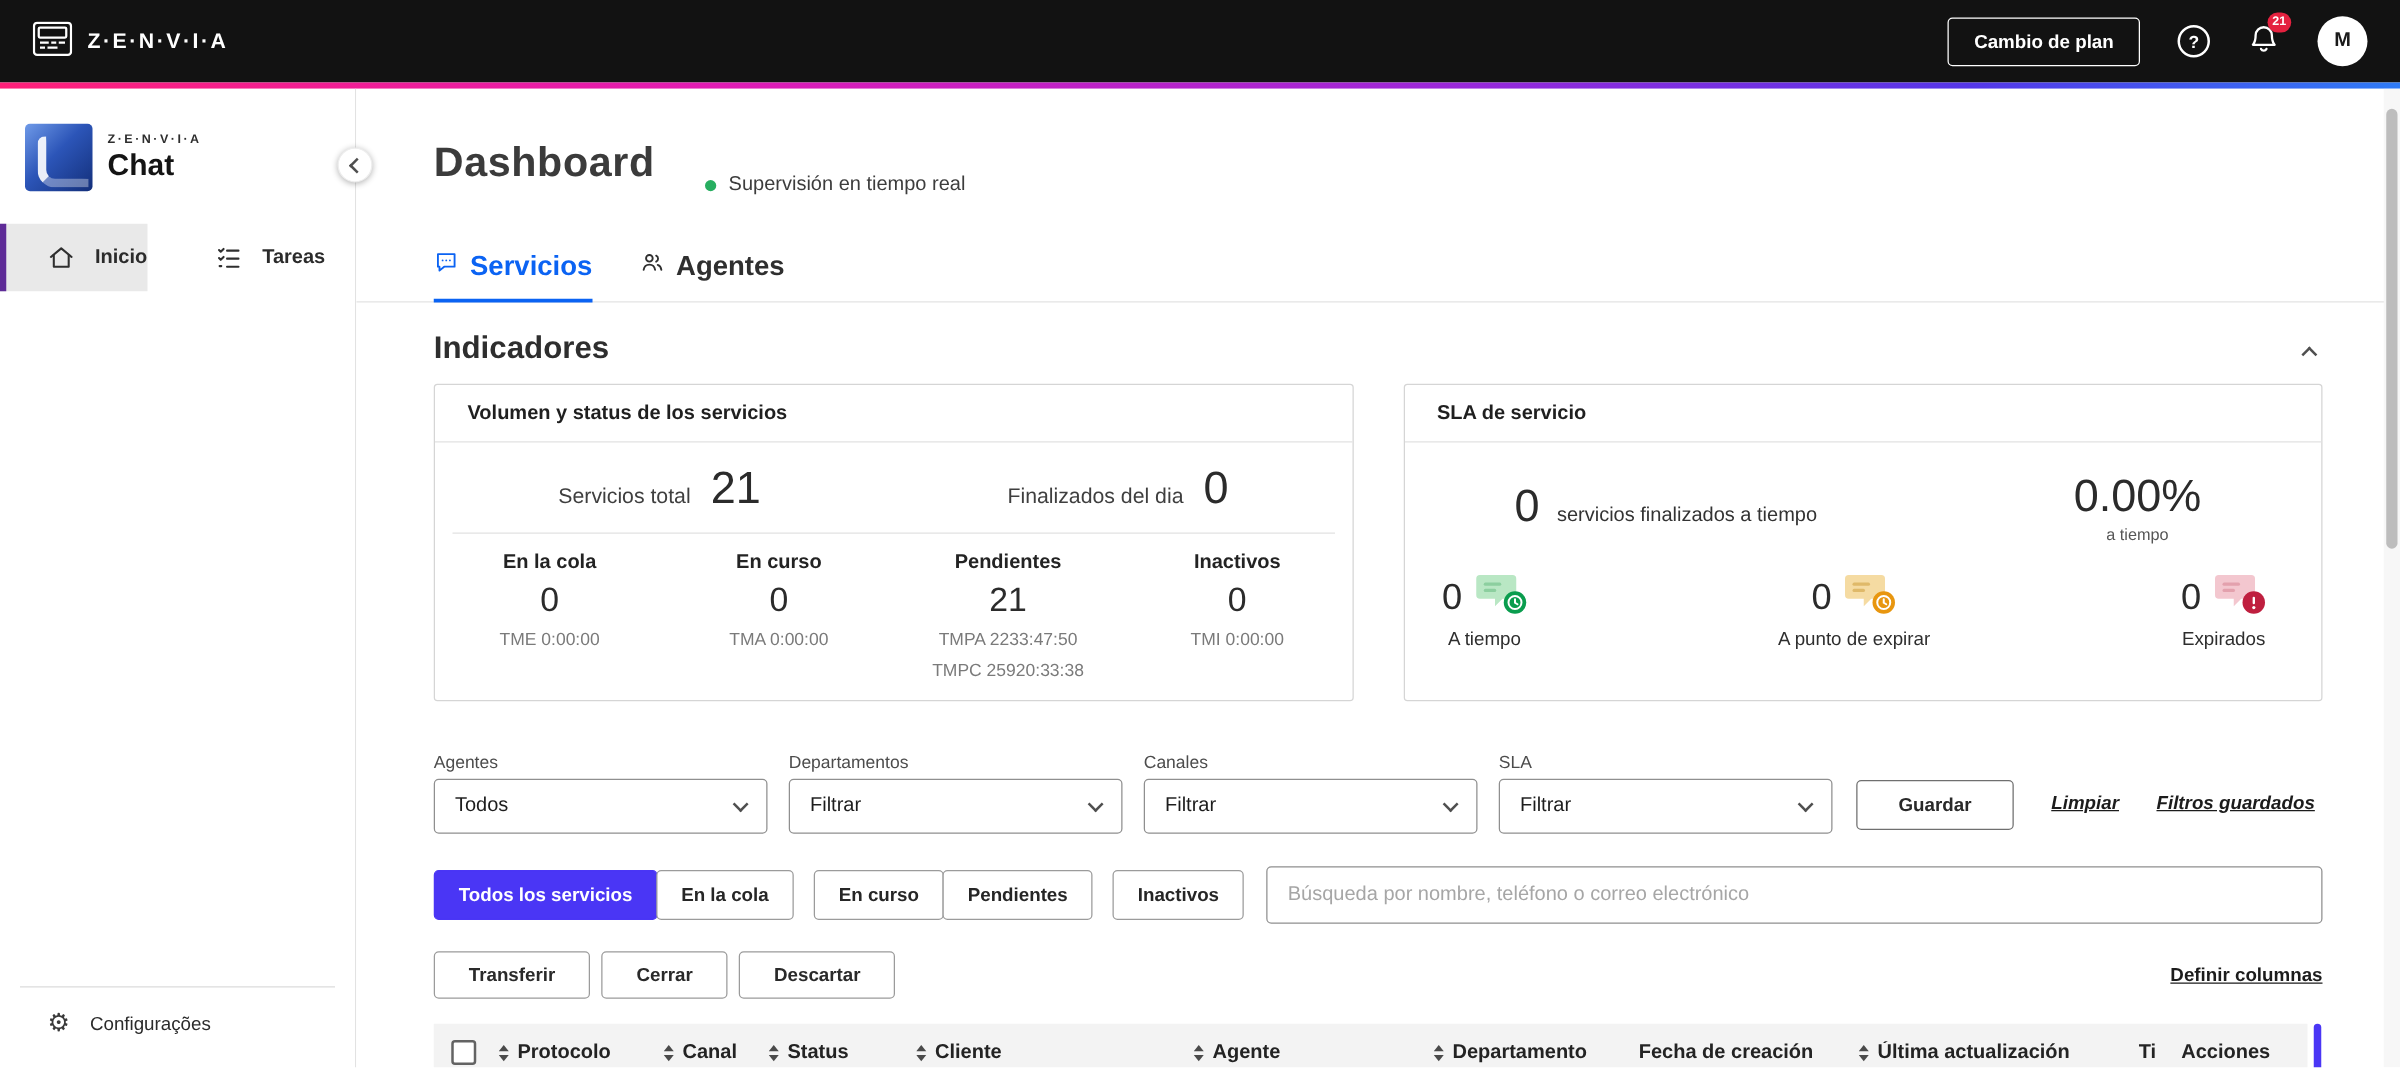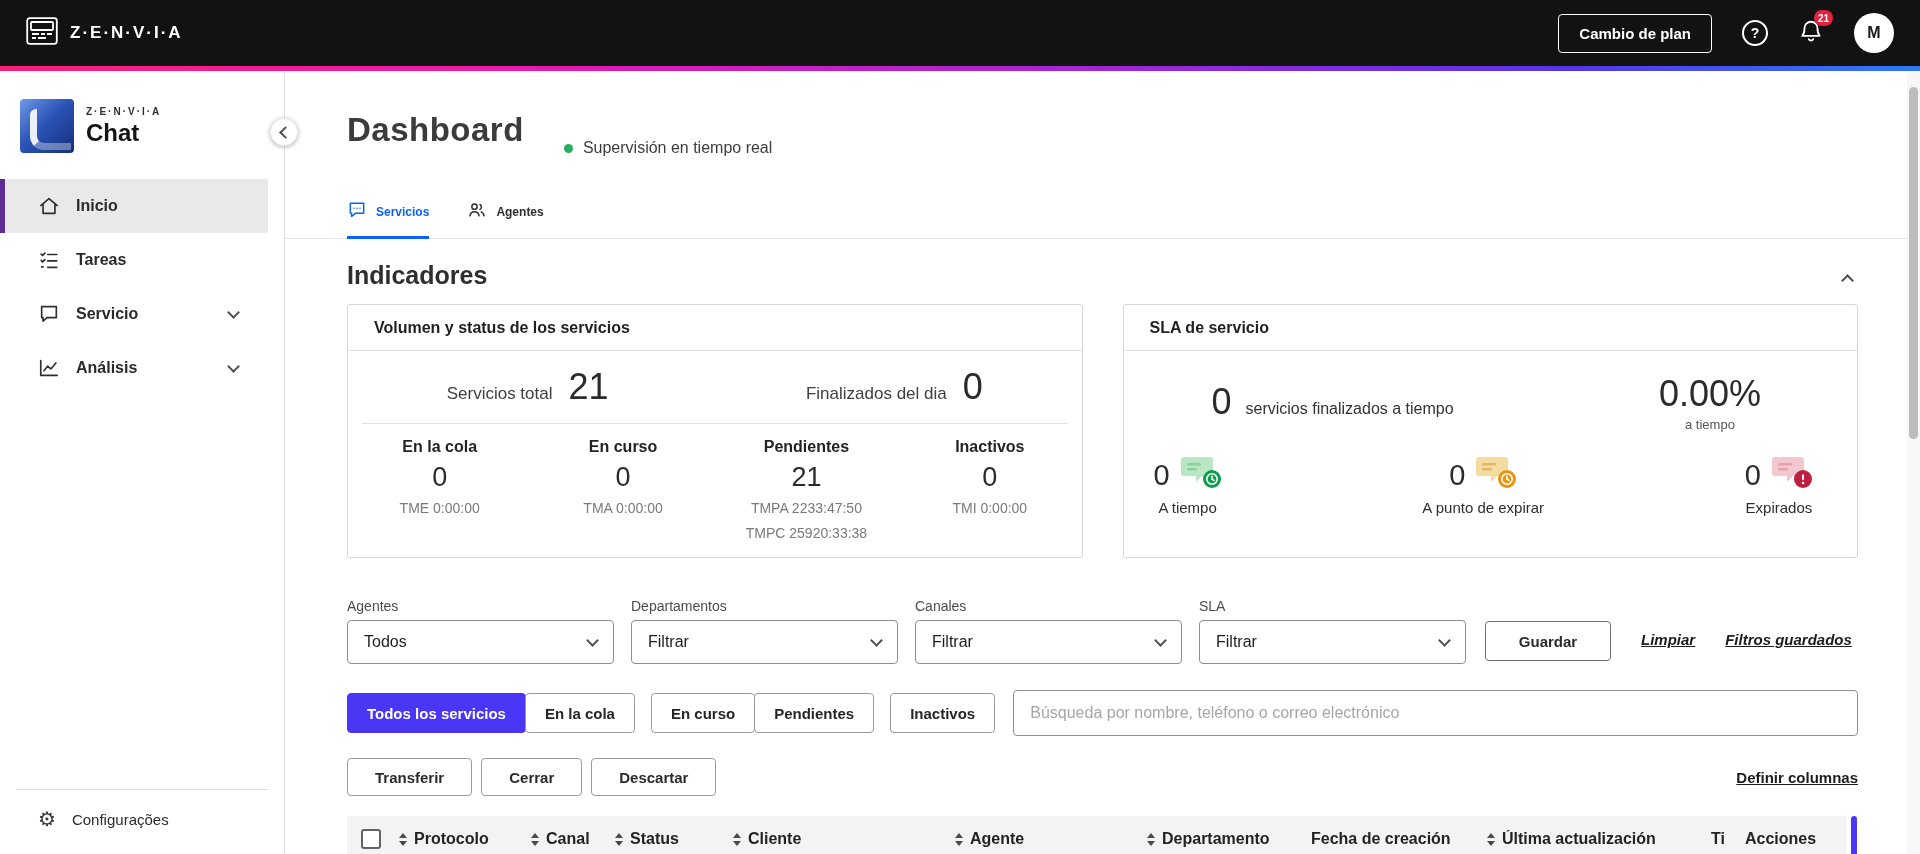--- a/index.html
+++ b/index.html
@@ -21,37 +21,37 @@
 .sidebar{width:285px;min-width:285px;background:#fff;border-right:1px solid #e2e2e2;position:relative;display:flex;flex-direction:column;}
 .main{flex:1;position:relative;background:#fff;overflow:hidden;}
 .row-pad{padding-left:62px;padding-right:62px;}
 
 .side-logo{display:flex;align-items:center;gap:12px;padding:28px 0 22px 20px;}
 .logo-square{width:54px;height:54px;border-radius:4px;background:linear-gradient(135deg,#6f9ae8 0%,#2c55b8 45%,#132f7a 100%);position:relative;overflow:hidden;}
 .logo-square::after{content:"";position:absolute;left:10px;top:10px;width:34px;height:34px;border-left:7px solid rgba(255,255,255,.9);border-bottom:7px solid rgba(255,255,255,.35);border-radius:6px 0 0 14px;}
 .logo-brand{font-size:10px;letter-spacing:2px;font-weight:700;color:#2e2e2e;}
 .logo-product{font-size:24px;font-weight:700;color:#141414;margin-top:2px;}
 .collapse-btn{position:absolute;right:-14px;top:47px;width:28px;height:28px;border-radius:50%;background:#fff;border:1px solid #ededed;box-shadow:0 1px 5px rgba(0,0,0,.3);display:flex;align-items:center;justify-content:center;cursor:pointer;z-index:5;}
-.menu{display:flex;flex-direction:column;margin-top:4px;}
+.menu{display:flex;margin-top:4px;}
 .menu-item{display:flex;align-items:center;gap:16px;height:54px;padding-left:33px;margin-right:16px;font-size:16px;font-weight:700;color:#2b2b2b;cursor:pointer;border-left:5px solid transparent;}
 .menu-item.active{background:#e9e9e9;border-left:5px solid #5e2b97;}
 .mi-icon{display:flex;align-items:center;}
 .mi-chevron{margin-left:auto;margin-right:30px;}
 .side-footer{margin-top:auto;padding-bottom:12px;}
 .side-divider{height:1px;background:#dcdcdc;margin:0 16px 6px 16px;}
 .footer-item{height:46px;font-weight:400;font-size:15px;}
 .gear-glyph{font-size:20px;color:#3a3a3a;line-height:1;}
 
 .page-head{display:flex;align-items:center;margin-top:32px;}
 .page-title{font-size:33px;font-weight:700;color:#3b3b3b;letter-spacing:.5px;}
 .rt-status{display:flex;align-items:center;gap:10px;margin-left:40px;font-size:16px;color:#3d3d3d;margin-top:36px;}
 .status-dot{width:9px;height:9px;border-radius:50%;background:#27ae60;}
 .tabs-wrap{border-bottom:1px solid #e4e4e4;margin-top:43px;}
 .tabs{display:flex;gap:38px;}
-.tab{display:flex;align-items:center;gap:9px;padding-bottom:13px;font-size:12px;font-weight:700;color:#2f2f2f;cursor:pointer;border-bottom:3px solid transparent;margin-bottom:-1px;}
+.tab{display:flex;align-items:center;gap:9px;padding-bottom:13px;font-size:22px;font-weight:700;color:#2f2f2f;cursor:pointer;border-bottom:3px solid transparent;margin-bottom:-1px;}
 .tab.active{color:#0b63f3;border-bottom-color:#0b63f3;}
 
 .section-head{display:flex;align-items:center;justify-content:space-between;margin-top:22px;}
 .section-title{font-size:25px;font-weight:700;color:#2e2e2e;}
 .chev{display:inline-block;width:9px;height:9px;border-right:2px solid #4f4f4f;border-bottom:2px solid #4f4f4f;}
 .chev.down{transform:rotate(45deg);margin-top:-4px;}
 .chev.up{transform:rotate(-135deg);margin-bottom:-5px;}
 .chev.left{transform:rotate(135deg);margin-left:3px;}
 .icon-btn{background:none;border:none;cursor:pointer;padding:6px;}
 .cards{display:flex;gap:40px;margin-top:14px;}

